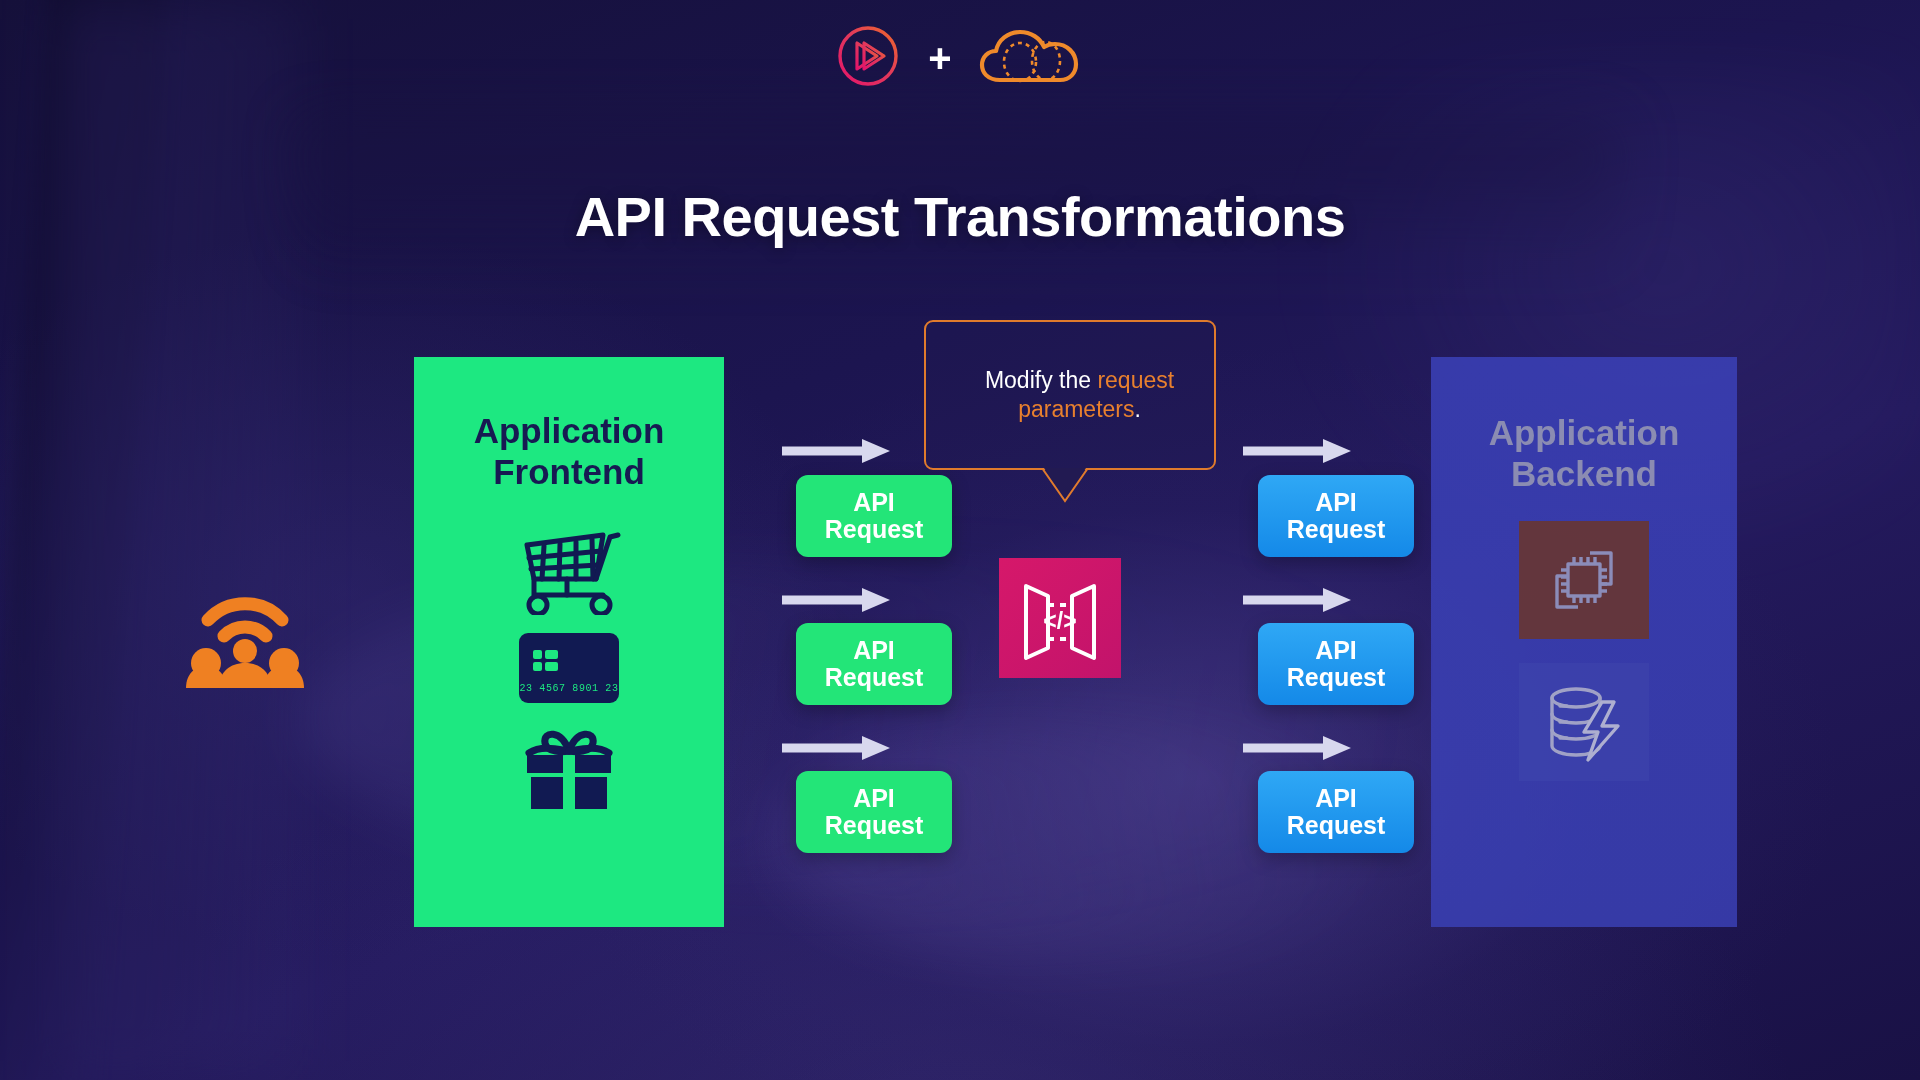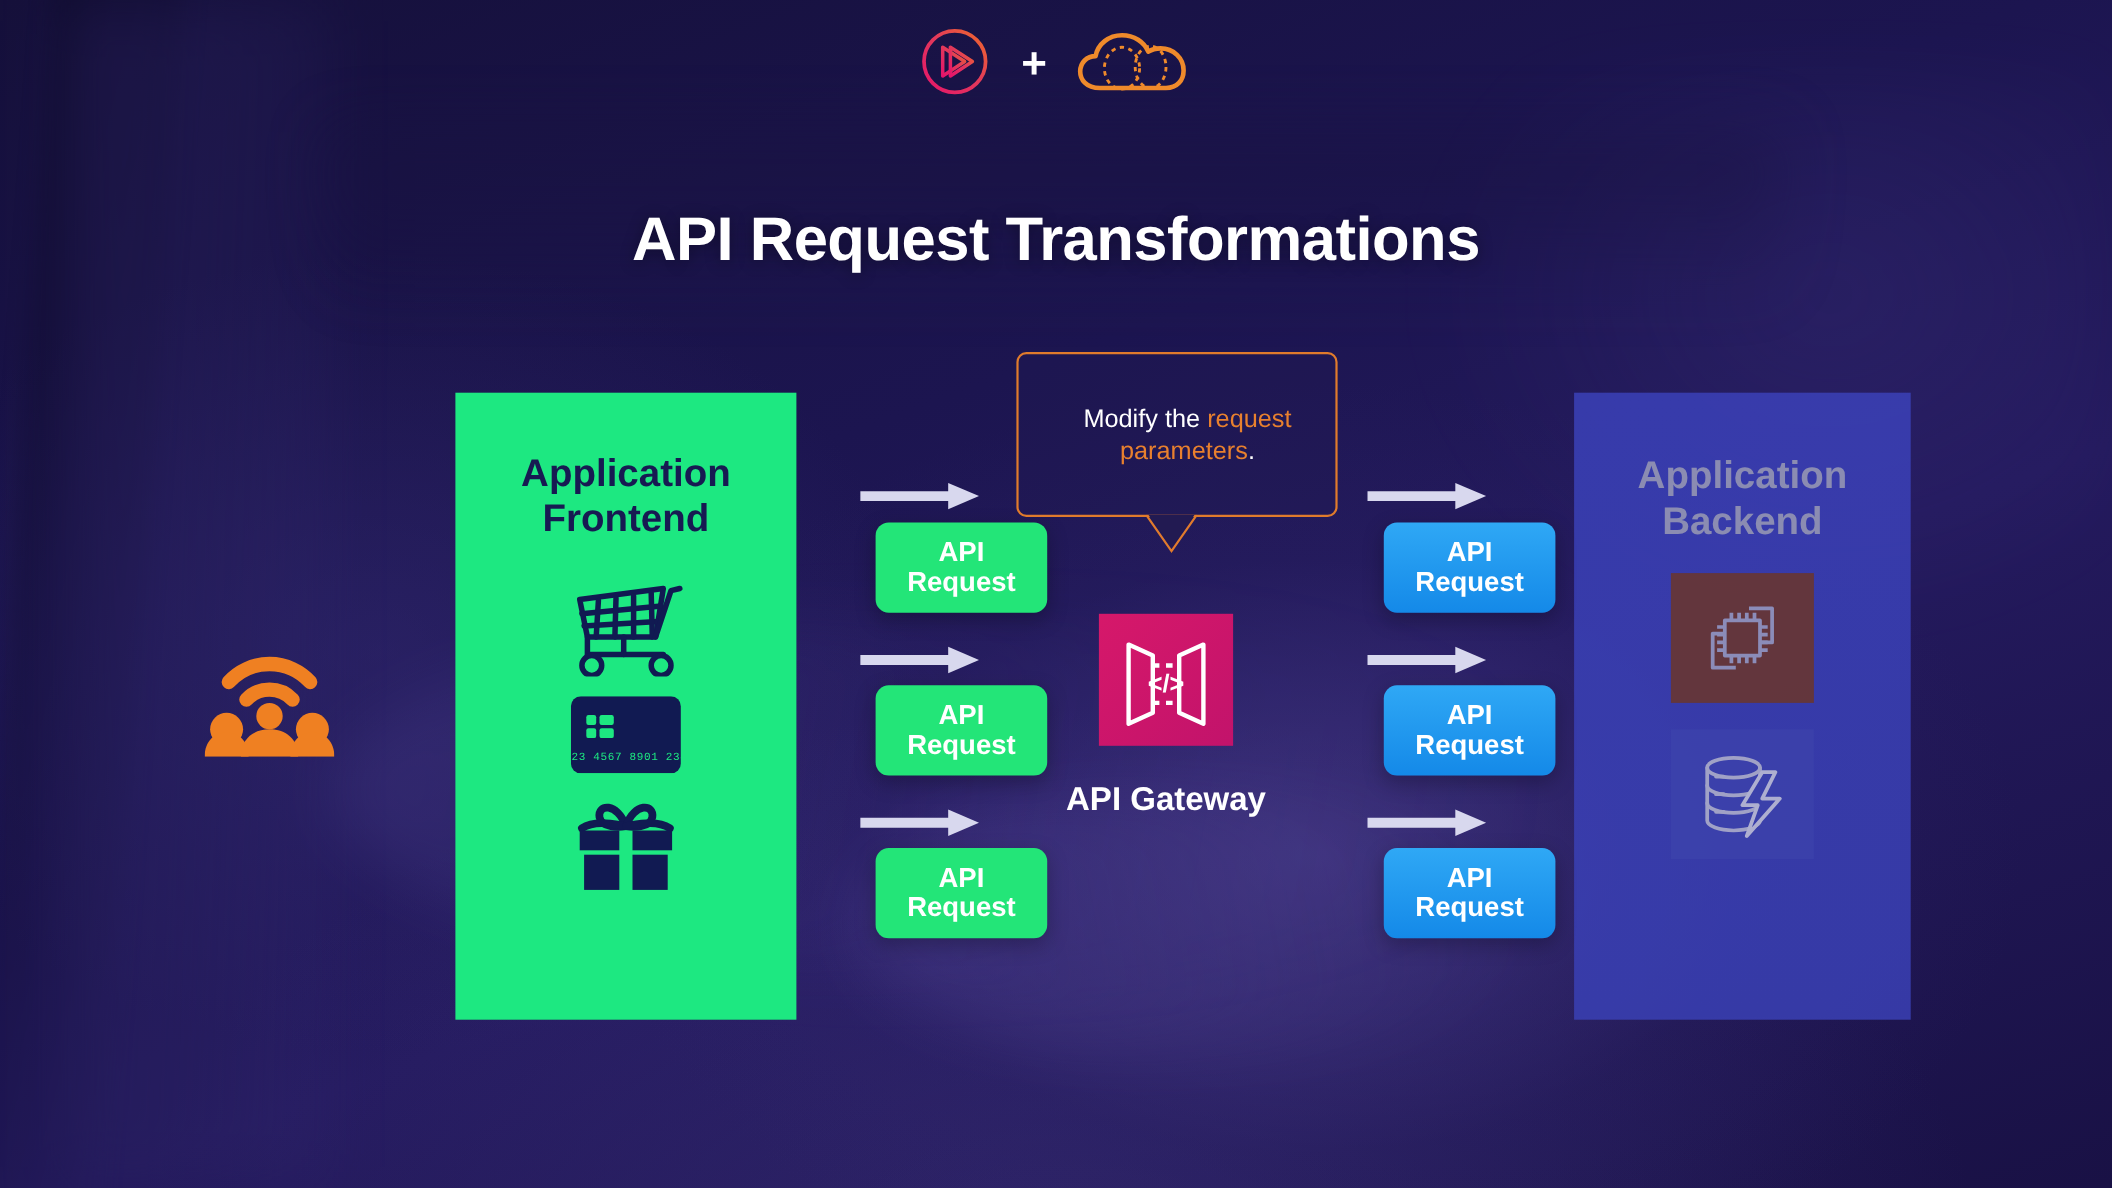--- a/index.html
+++ b/index.html
@@ -303,21 +303,20 @@
         <path d="M12 14 L34 24 L34 76 L12 86 Z"></path>
         <path d="M80 14 L58 24 L58 76 L80 86 Z"></path>
       </g>
       <g stroke="#ffffff" stroke-width="4" stroke-dasharray="6 6">
         <path d="M34 33 H58"></path>
         <path d="M34 67 H58"></path>
       </g>
       <text x="46" y="57" text-anchor="middle" fill="#ffffff" font-family="'Liberation Sans', sans-serif" font-size="23" font-weight="bold">&lt;/&gt;</text>
     </svg>
   </div>
-  <div class="gw-label">API Gateway</div>
 
   <div class="arrow" style="left:1243px; top:438px;">
     <svg width="110" height="26" viewBox="0 0 110 26" aria-hidden="true">
       <path d="M0 13 H84" stroke="#d8d8ee" stroke-width="9"></path>
       <path d="M80 1 L108 13 L80 25 Z" fill="#d8d8ee"></path>
     </svg>
   </div>
   <div class="arrow" style="left:1243px; top:587px;">
     <svg width="110" height="26" viewBox="0 0 110 26" aria-hidden="true">
       <path d="M0 13 H84" stroke="#d8d8ee" stroke-width="9"></path>

